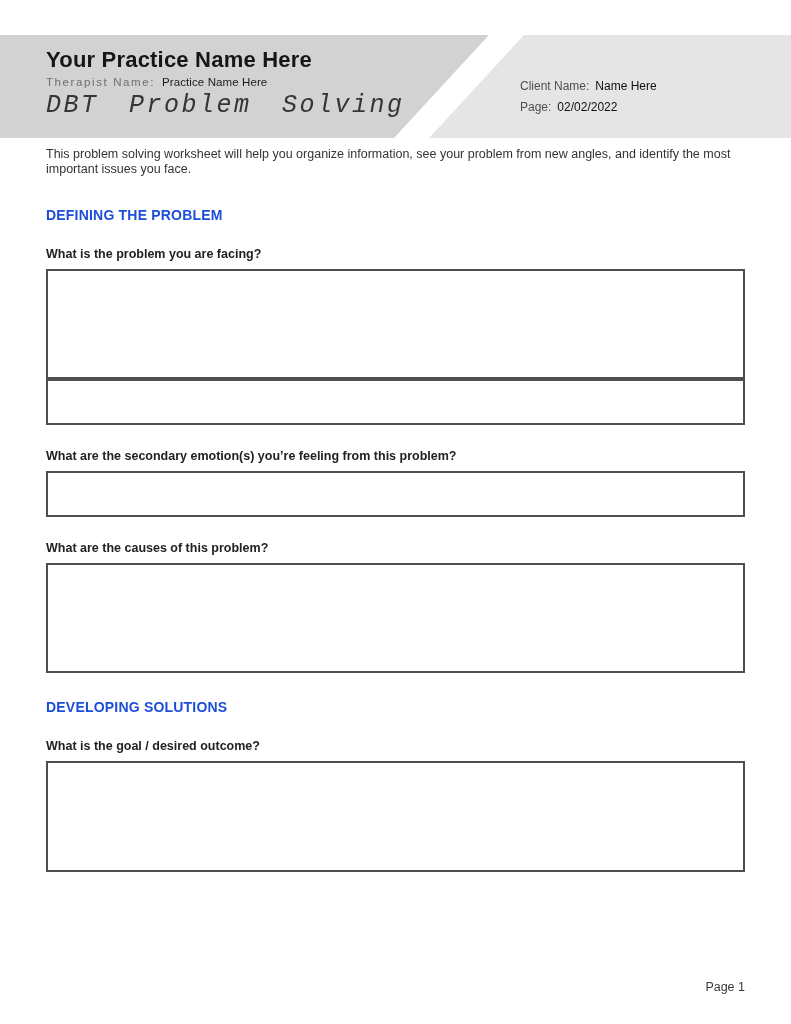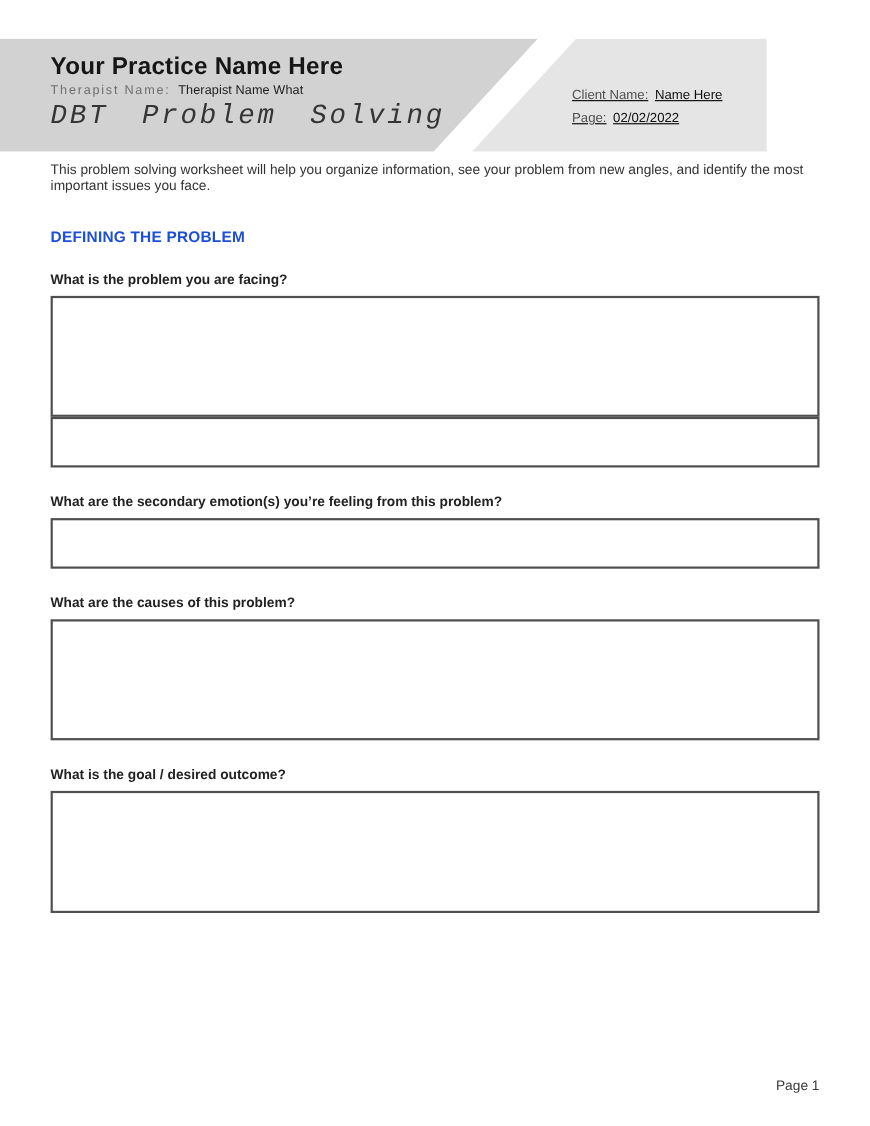--- a/index.html
+++ b/index.html
@@ -11,21 +11,21 @@
     height: 1024px;
     background: #ffffff;
     overflow: hidden;
   }
 
   
   .header-band {
     position: absolute;
     top: 35px;
     left: 0;
-    width: 697px;
+    width: 791px;
     height: 103px;
   }
   .band-left {
     position: absolute;
     inset: 0;
     background: #d2d2d2;
     clip-path: polygon(0 0, 489px 0, 394px 103px, 0 103px);
   }
   .band-right {
     position: absolute;
@@ -66,21 +66,21 @@
     color: #353535;
     letter-spacing: 2.5px;
     word-spacing: 13px;
   }
   .header-right-content {
     position: absolute;
     left: 520px;
     top: 44px;
     font-size: 12px;
   }
-  .header-right-row { margin-bottom: 7px; white-space: nowrap; text-decoration: underline; }
+  .header-right-row { margin-bottom: 7px; white-space: nowrap; }
   .field-label { color: #4f4f4f; }
   .field-value { color: #101010; margin-left: 6px; }
 
   
   .content {
     position: absolute;
     top: 122px;
     left: 46px;
     width: 699px;
   }
@@ -128,21 +128,21 @@
 
 <div class="page">
 
   <div class="header-band">
     <div class="band-left"></div>
     <div class="band-right"></div>
 
     <div class="header-left-content">
       <div class="practice-name">Your Practice Name Here</div>
       <div class="therapist-line">
-        <span class="therapist-label">Therapist Name:</span><span class="therapist-value">Therapist Name What</span>
+        <span class="therapist-label">Therapist Name:</span><span class="therapist-value">Practice Name Here</span>
       </div>
       <div class="worksheet-title">DBT Problem Solving</div>
     </div>
 
     <div class="header-right-content">
       <div class="header-right-row">
         <span class="field-label">Client Name:</span><span class="field-value">Name Here</span>
       </div>
       <div class="header-right-row">
         <span class="field-label">Page:</span><span class="field-value">02/02/2022</span>
@@ -160,20 +160,21 @@
     <div class="answer-box box-lg"></div>
 
     <div class="answer-box box-sm"></div>
 
     <div class="q-label">What are the secondary emotion(s) you’re feeling from this problem?</div>
     <div class="answer-box box-sm"></div>
 
     <div class="q-label">What are the causes of this problem?</div>
     <div class="answer-box box-lg"></div>
 
+    <div class="section-heading gap-after-lg">DEVELOPING SOLUTIONS</div>
 
     <div class="q-label">What is the goal / desired outcome?</div>
     <div class="answer-box box-goal"></div>
 
   </div>
 
   <div class="page-footer">Page 1</div>
 
 </div>
 

